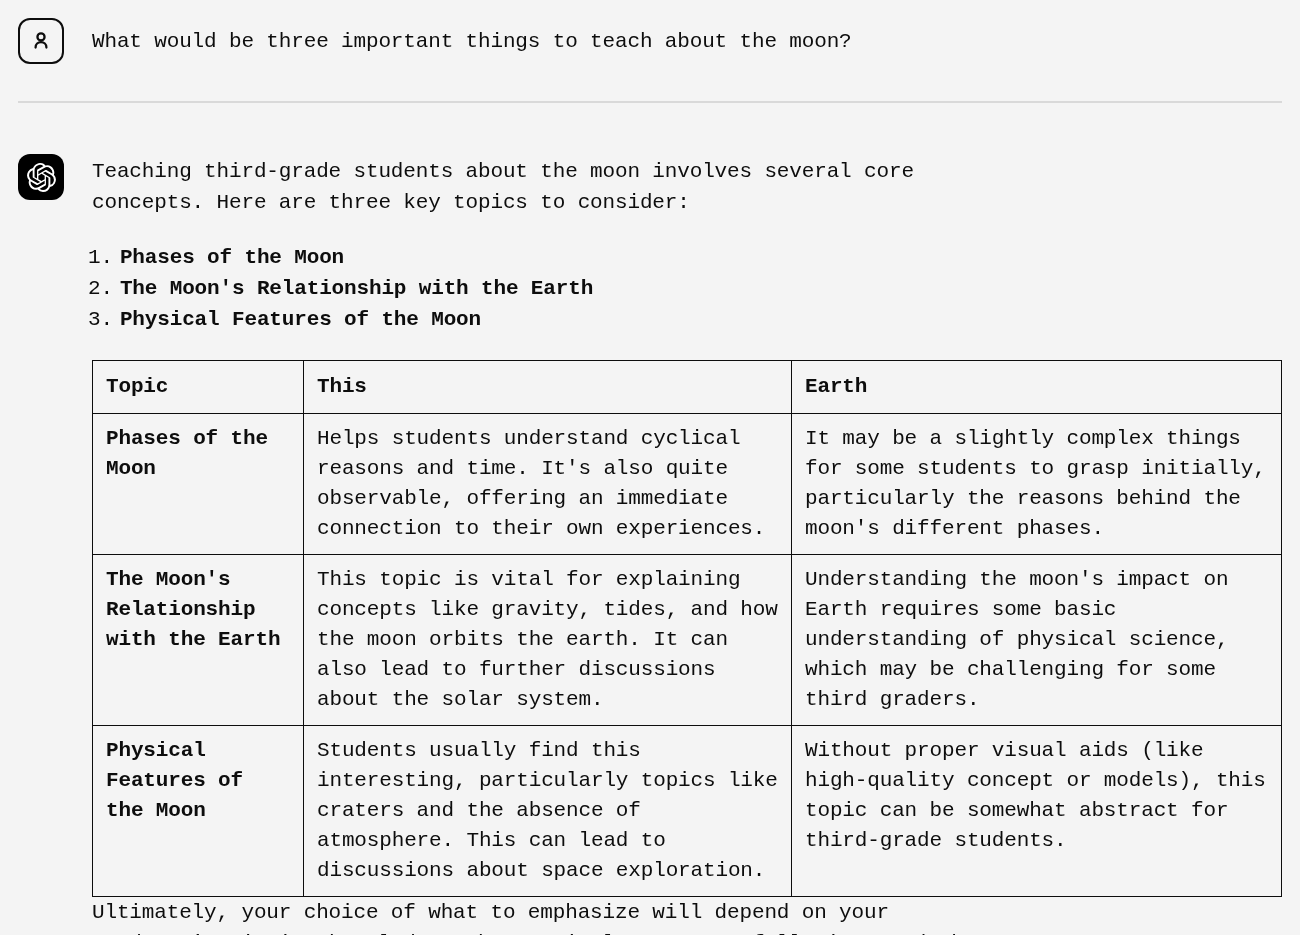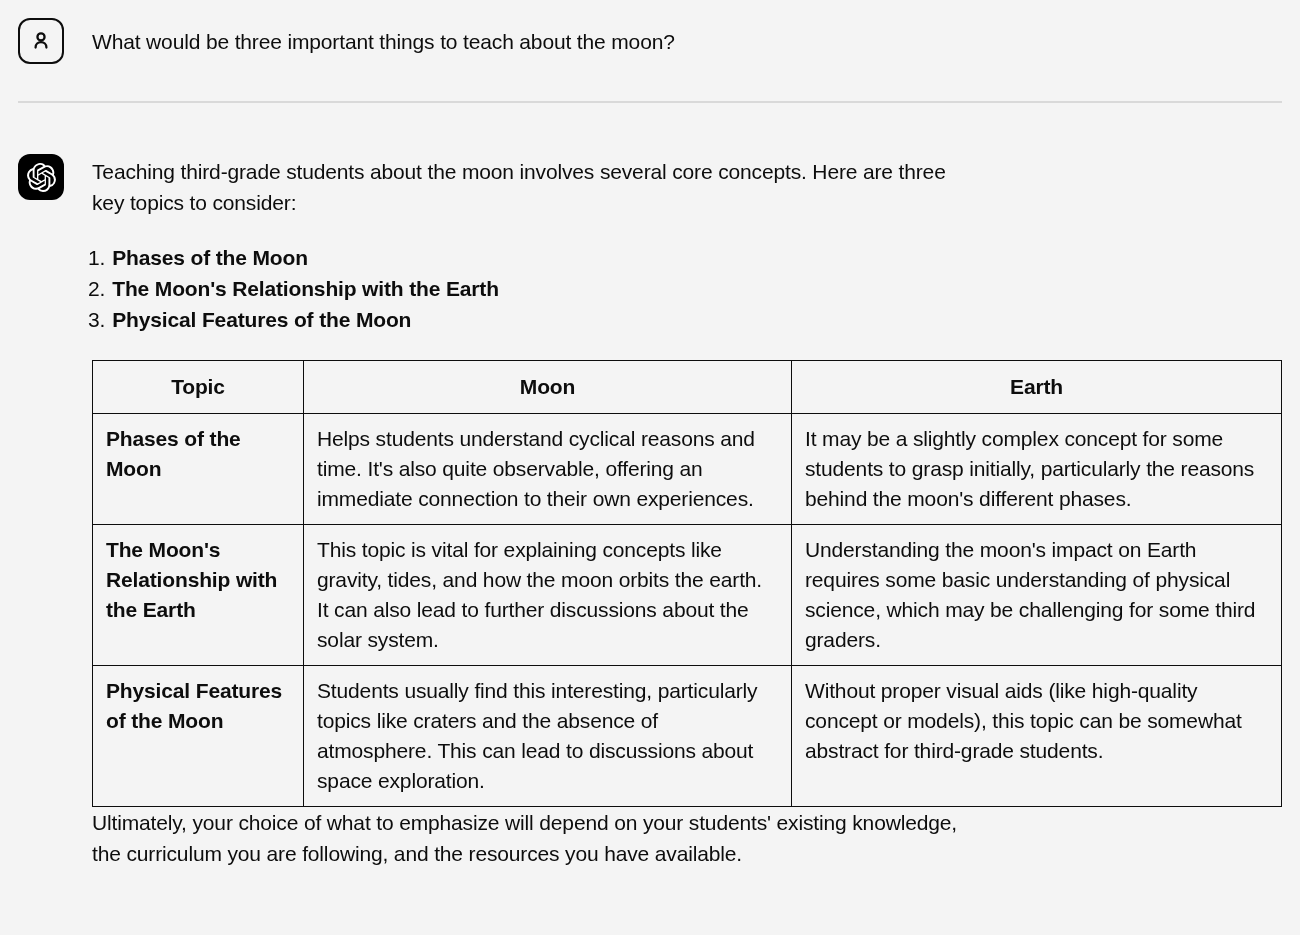--- a/index.html
+++ b/index.html
@@ -18,21 +18,21 @@
 
   .msg { display: flex; gap: 28px; align-items: flex-start; }
   .avatar {
     flex: 0 0 46px; width: 46px; height: 46px;
     border-radius: 12px; box-sizing: border-box;
     display: flex; align-items: center; justify-content: center;
   }
   .avatar-user { border: 2.5px solid #0d0d0d; background: transparent; }
   .avatar-assistant { background: #000000; }
 
-  .content { flex: 1; min-width: 0; }
+  .content { flex: 1; min-width: 0; font-family: Liberation Mono, monospace; }
   .msg-user .content { padding-top: 8px; }
   .msg-assistant { margin-top: 51px; }
   .msg-assistant .content { padding-top: 2px; }
 
   .divider { height: 2px; background: #d9d9d9; margin-top: 37px; }
 
   p.para { margin: 0; max-width: 885px; }
 
   ol.topics { list-style: none; margin: 24px 0 0 0; padding: 0; }
   ol.topics li { display: flex; font-weight: 700; }
@@ -44,21 +44,21 @@
     width: 1189px;
     margin-top: 25px;
     line-height: 30px;
   }
   table.compare th, table.compare td {
     border: 1.5px solid #0d0d0d;
     padding: 10px 13px;
     vertical-align: top;
     text-align: left;
   }
-  table.compare th { font-weight: 700; padding-top: 11px; padding-bottom: 11px; text-align: center; }
+  table.compare th { font-weight: 700; padding-top: 11px; padding-bottom: 11px; }
   table.compare td { font-weight: 400; }
   table.compare td.topic-cell { font-weight: 700; }
 
   .closing { margin-top: 26px; }
   .icon-svg { display: block; }
 </style>
 </head>
 <body>
 
 <div class="page">
@@ -104,29 +104,29 @@
 
       <table class="compare">
         <colgroup>
           <col style="width:211px">
           <col style="width:488px">
           <col style="width:490px">
         </colgroup>
         <thead>
           <tr>
             <th>Topic</th>
-            <th>Moon</th>
+            <th>This</th>
             <th>Earth</th>
           </tr>
         </thead>
         <tbody>
           <tr>
             <td class="topic-cell">Phases of the Moon</td>
             <td>Helps students understand cyclical reasons and time. It's also quite observable, offering an immediate connection to their own experiences.</td>
-            <td>It may be a slightly complex concept for some students to grasp initially, particularly the reasons behind the moon's different phases.</td>
+            <td>It may be a slightly complex things for some students to grasp initially, particularly the reasons behind the moon's different phases.</td>
           </tr>
           <tr>
             <td class="topic-cell">The Moon's Relationship with the Earth</td>
             <td>This topic is vital for explaining concepts like gravity, tides, and how the moon orbits the earth. It can also lead to further discussions about the solar system.</td>
             <td>Understanding the moon's impact on Earth requires some basic understanding of physical science, which may be challenging for some third graders.</td>
           </tr>
           <tr>
             <td class="topic-cell">Physical Features of the Moon</td>
             <td>Students usually find this interesting, particularly topics like craters and the absence of atmosphere. This can lead to discussions about space exploration.</td>
             <td>Without proper visual aids (like high-quality concept or models), this topic can be somewhat abstract for third-grade students.</td>

